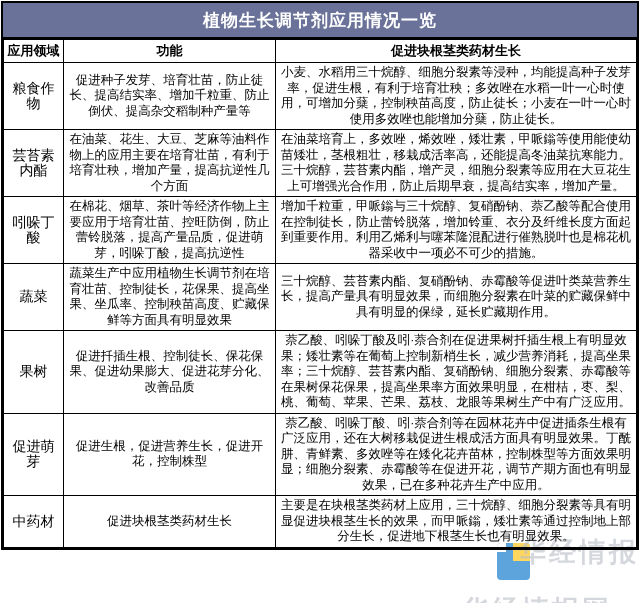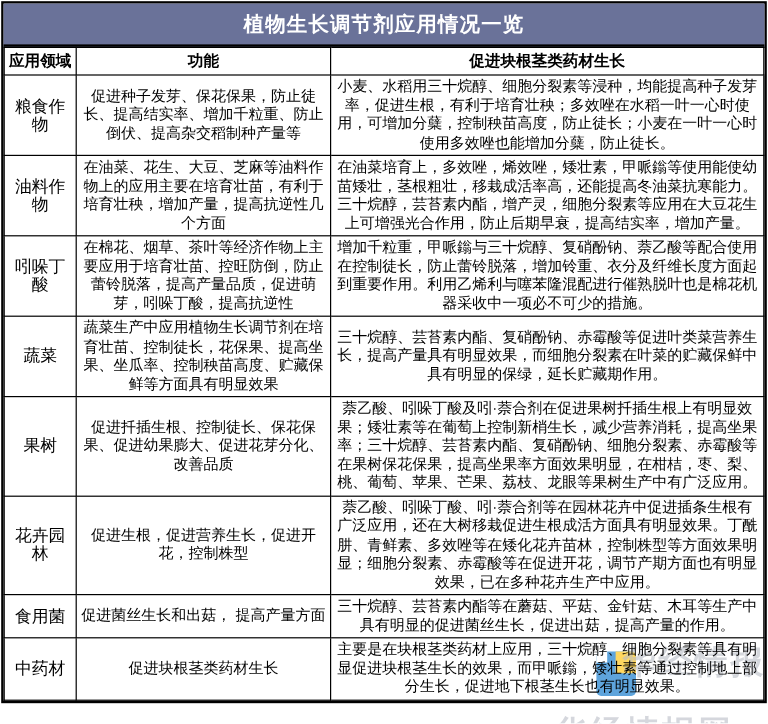--- a/index.html
+++ b/index.html
@@ -84,52 +84,47 @@
       <thead>
         <tr>
           <th>应用领域</th>
           <th>功能</th>
           <th>促进块根茎类药材生长</th>
         </tr>
       </thead>
       <tbody>
         <tr>
           <td class="field">粮食作物</td>
-          <td>促进种子发芽、保花保果，防止徒长、提高结实率、增加千粒重、防止倒伏、提高杂交稻制种产量等</td>
+          <td>促进种子发芽、培育壮苗，防止徒长、提高结实率、增加千粒重、防止倒伏、提高杂交稻制种产量等</td>
           <td>小麦、水稻用三十烷醇、细胞分裂素等浸种，均能提高种子发芽率，促进生根，有利于培育壮秧；多效唑在水稻一叶一心时使用，可增加分蘖，控制秧苗高度，防止徒长；小麦在一叶一心时使用多效唑也能增加分蘖，防止徒长。</td>
         </tr>
         <tr>
-          <td class="field">油料作物</td>
+          <td class="field">芸苔素内酯</td>
           <td>在油菜、花生、大豆、芝麻等油料作物上的应用主要在培育壮苗，有利于培育壮秧，增加产量，提高抗逆性几个方面</td>
           <td>在油菜培育上，多效唑，烯效唑，矮壮素，甲哌鎓等使用能使幼苗矮壮，茎根粗壮，移栽成活率高，还能提高冬油菜抗寒能力。三十烷醇，芸苔素内酯，增产灵，细胞分裂素等应用在大豆花生上可增强光合作用，防止后期早衰，提高结实率，增加产量。</td>
         </tr>
         <tr>
           <td class="field">吲哚丁酸</td>
           <td>在棉花、烟草、茶叶等经济作物上主要应用于培育壮苗、控旺防倒，防止蕾铃脱落，提高产量品质，促进萌芽，吲哚丁酸，提高抗逆性</td>
           <td>增加千粒重，甲哌鎓与三十烷醇、复硝酚钠、萘乙酸等配合使用在控制徒长，防止蕾铃脱落，增加铃重、衣分及纤维长度方面起到重要作用。利用乙烯利与噻苯隆混配进行催熟脱叶也是棉花机器采收中一项必不可少的措施。</td>
         </tr>
         <tr>
           <td class="field">蔬菜</td>
           <td>蔬菜生产中应用植物生长调节剂在培育壮苗、控制徒长，花保果、提高坐果、坐瓜率、控制秧苗高度、贮藏保鲜等方面具有明显效果</td>
           <td>三十烷醇、芸苔素内酯、复硝酚钠、赤霉酸等促进叶类菜营养生长，提高产量具有明显效果，而细胞分裂素在叶菜的贮藏保鲜中具有明显的保绿，延长贮藏期作用。</td>
         </tr>
         <tr>
           <td class="field">果树</td>
           <td>促进扦插生根、控制徒长、保花保果、促进幼果膨大、促进花芽分化、改善品质</td>
           <td>萘乙酸、吲哚丁酸及吲·萘合剂在促进果树扦插生根上有明显效果；矮壮素等在葡萄上控制新梢生长，减少营养消耗，提高坐果率；三十烷醇、芸苔素内酯、复硝酚钠、细胞分裂素、赤霉酸等在果树保花保果，提高坐果率方面效果明显，在柑桔，枣、梨、桃、葡萄、苹果、芒果、荔枝、龙眼等果树生产中有广泛应用。</td>
         </tr>
         <tr>
-          <td class="field">花卉园林</td>
+          <td class="field">促进萌芽</td>
           <td>促进生根，促进营养生长，促进开花，控制株型</td>
           <td>萘乙酸、吲哚丁酸、吲·萘合剂等在园林花卉中促进插条生根有广泛应用，还在大树移栽促进生根成活方面具有明显效果。丁酰肼、青鲜素、多效唑等在矮化花卉苗林，控制株型等方面效果明显；细胞分裂素、赤霉酸等在促进开花，调节产期方面也有明显效果，已在多种花卉生产中应用。</td>
-        </tr>
-        <tr>
-          <td class="field">食用菌</td>
-          <td>促进菌丝生长和出菇， 提高产量方面</td>
-          <td>三十烷醇、芸苔素内酯等在蘑菇、平菇、金针菇、木耳等生产中具有明显的促进菌丝生长，促进出菇，提高产量的作用。</td>
         </tr>
         <tr>
           <td class="field">中药材</td>
           <td>促进块根茎类药材生长</td>
           <td>主要是在块根茎类药材上应用，三十烷醇、细胞分裂素等具有明显促进块根茎生长的效果，而甲哌鎓，矮壮素等通过控制地上部分生长，促进地下根茎生长也有明显效果。</td>
         </tr>
       </tbody>
     </table>
   </div>
 </div>

